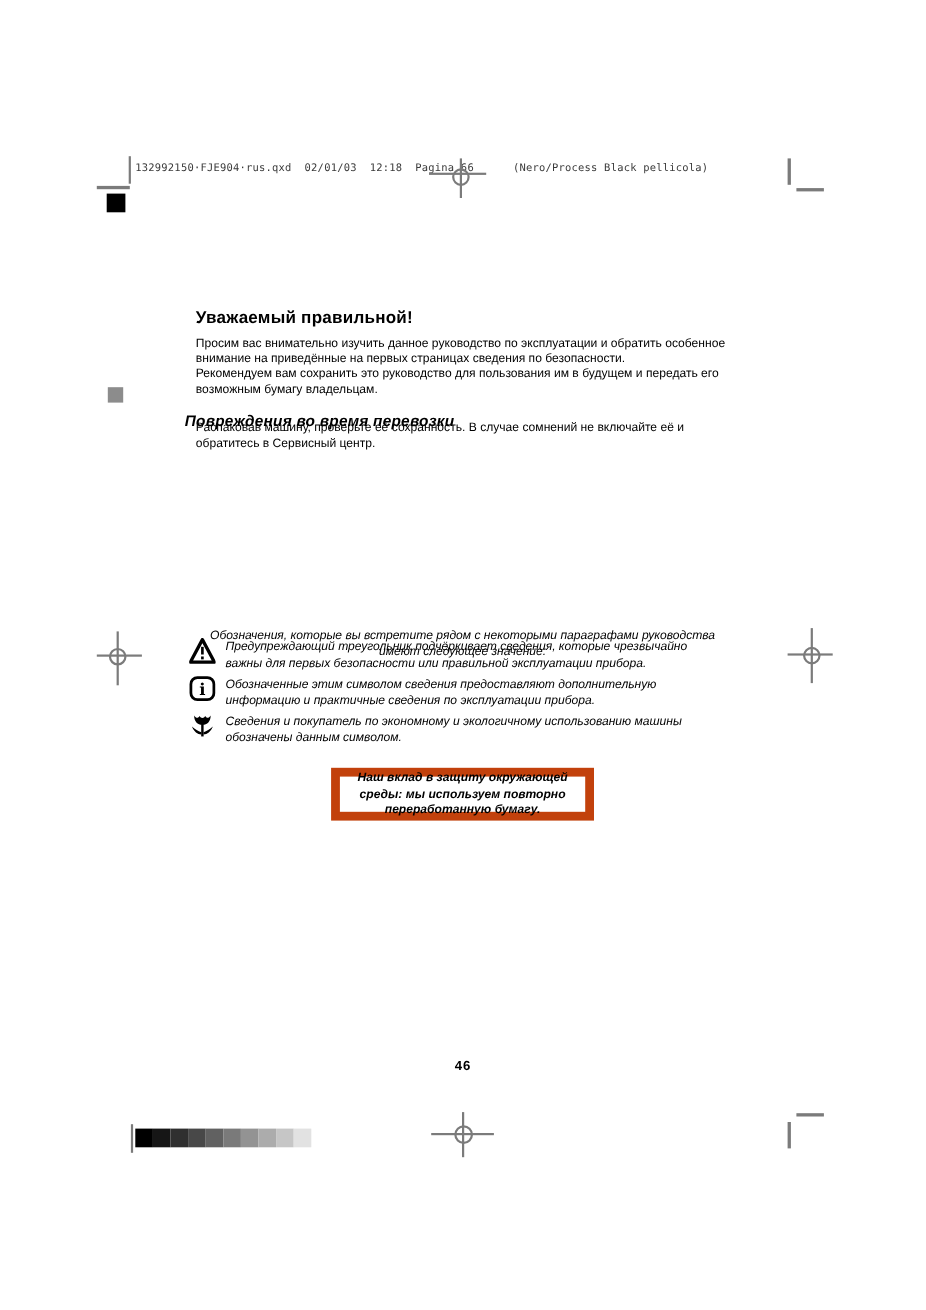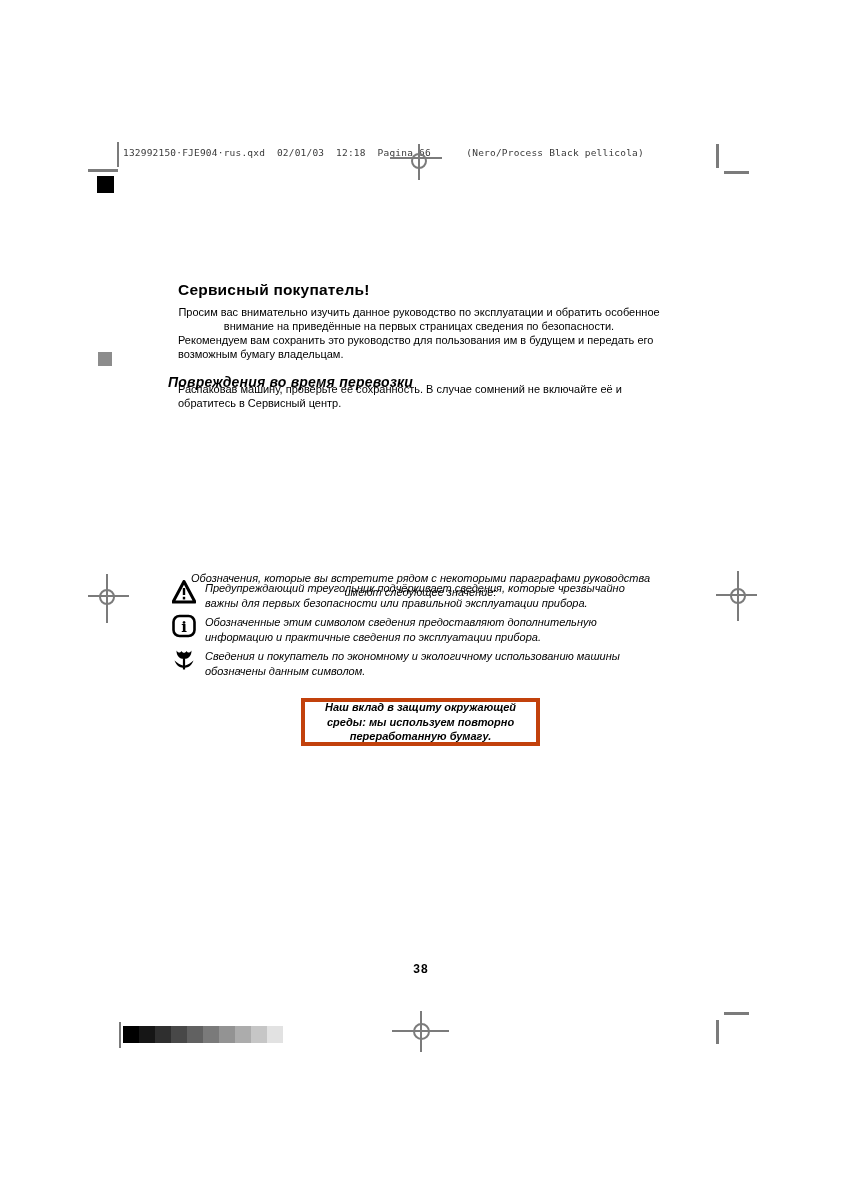--- a/index.html
+++ b/index.html
@@ -21,21 +21,21 @@
   .h1{font-size:15.5px;font-weight:bold;letter-spacing:0.2px;}
   .h2{font-size:14px;font-weight:bold;letter-spacing:0.2px;}
   .body-text{font-size:11px;line-height:14.3px;}
   .intro{
     font-size:11px;line-height:14px;font-style:italic;text-align:center;margin-top:28px;
   }
   .sym-row{display:flex;align-items:flex-start;gap:9px;}
   .sym-icon{flex:0 0 24px;width:24px;height:24px;}
   .sym-text{font-size:11px;line-height:14.5px;font-style:italic;padding-top:1px;}
   .eco-box{
-    border:4px solid #c2410c;text-align:center;font-size:11px;line-height:14.5px;
+    border:8px solid #c2410c;text-align:center;font-size:11px;line-height:14.5px;
     font-style:italic;font-weight:bold;display:flex;align-items:center;justify-content:center;
     padding:6px 10px;box-sizing:border-box;
   }
   .page-num{font-size:12px;font-weight:bold;text-align:center;letter-spacing:1px;}
   .colorbar{display:flex;}
   .colorbar .sq{width:16px;height:17px;}
 </style>
 </head>
 <body>
 
@@ -55,22 +55,22 @@
 <div class="abs" style="left:98px;top:352px;width:14px;height:14px;background:#8c8c8c;"></div>
 
 <div class="abs mark" style="left:88px;top:595px;width:41px;height:2px;"></div>
 <div class="abs mark" style="left:106px;top:574px;width:2px;height:49px;"></div>
 <div class="abs reg-circle" style="left:99px;top:589px;"></div>
 
 <div class="abs mark" style="left:716px;top:594px;width:41px;height:2px;"></div>
 <div class="abs mark" style="left:737px;top:571px;width:2px;height:50px;"></div>
 <div class="abs reg-circle" style="left:730px;top:588px;"></div>
 
-<div class="abs h1" style="left:178px;top:281px;">Сервисный покупатель!</div>
-<div class="abs body-text" style="left:178px;top:305px;width:482px;text-align:center;">Просим вас внимательно изучить данное руководство по эксплуатации и обратить особенное внимание на приведённые на первых страницах сведения по безопасности.</div>
+<div class="abs h1" style="left:178px;top:281px;">Уважаемый правильной!</div>
+<div class="abs body-text" style="left:178px;top:305px;width:482px;">Просим вас внимательно изучить данное руководство по эксплуатации и обратить особенное внимание на приведённые на первых страницах сведения по безопасности.</div>
 <div class="abs body-text" style="left:178px;top:333px;width:482px;">Рекомендуем вам сохранить это руководство для пользования им в будущем и передать его возможным бумагу владельцам.</div>
 
 <div class="abs h2" style="left:168px;top:374px;font-style:italic;">Повреждения во время перевозки</div>
 <div class="abs body-text" style="left:178px;top:382px;width:482px;">Распаковав машину, проверьте её сохранность. В случае сомнений не включайте её и обратитесь в Сервисный центр.</div>
 
 <div class="abs intro" style="left:183px;top:543px;width:475px;">Обозначения, которые вы встретите рядом с некоторыми параграфами руководства имеют следующее значение:</div>
 
 <div class="abs sym-row" style="left:172px;top:580px;width:488px;">
   <span class="sym-icon">
     <svg width="24" height="24" viewBox="0 0 24 24">
@@ -99,21 +99,21 @@
       <rect x="10.9" y="10.5" width="2.2" height="11" fill="#000"></rect>
       <path d="M2.5 12.5 C4.5 17.5 7.5 19.5 11 19.8 L11 17.6 C8 16.8 5.5 15 2.5 12.5 Z" fill="#000"></path>
       <path d="M21.5 12.5 C19.5 17.5 16.5 19.5 13 19.8 L13 17.6 C16 16.8 18.5 15 21.5 12.5 Z" fill="#000"></path>
     </svg>
   </span>
   <span class="sym-text">Сведения и покупатель по экономному и экологичному использованию машины обозначены данным символом.</span>
 </div>
 
 <div class="abs eco-box" style="left:301px;top:698px;width:239px;height:48px;">Наш вклад в защиту окружающей среды: мы используем повторно переработанную бумагу.</div>
 
-<div class="abs page-num" style="left:0;top:962px;width:842px;">38</div>
+<div class="abs page-num" style="left:0;top:962px;width:842px;">46</div>
 
 <div class="abs mark" style="left:392px;top:1030px;width:57px;height:2px;"></div>
 <div class="abs mark" style="left:420px;top:1011px;width:2px;height:41px;"></div>
 <div class="abs reg-circle" style="left:413px;top:1023px;width:13px;height:13px;"></div>
 
 <div class="abs mark" style="left:724px;top:1012px;width:25px;height:3px;"></div>
 <div class="abs mark" style="left:716px;top:1020px;width:3px;height:24px;"></div>
 
 <div class="abs mark" style="left:119px;top:1022px;width:2px;height:26px;"></div>
 <div class="abs colorbar" style="left:123px;top:1026px;">

